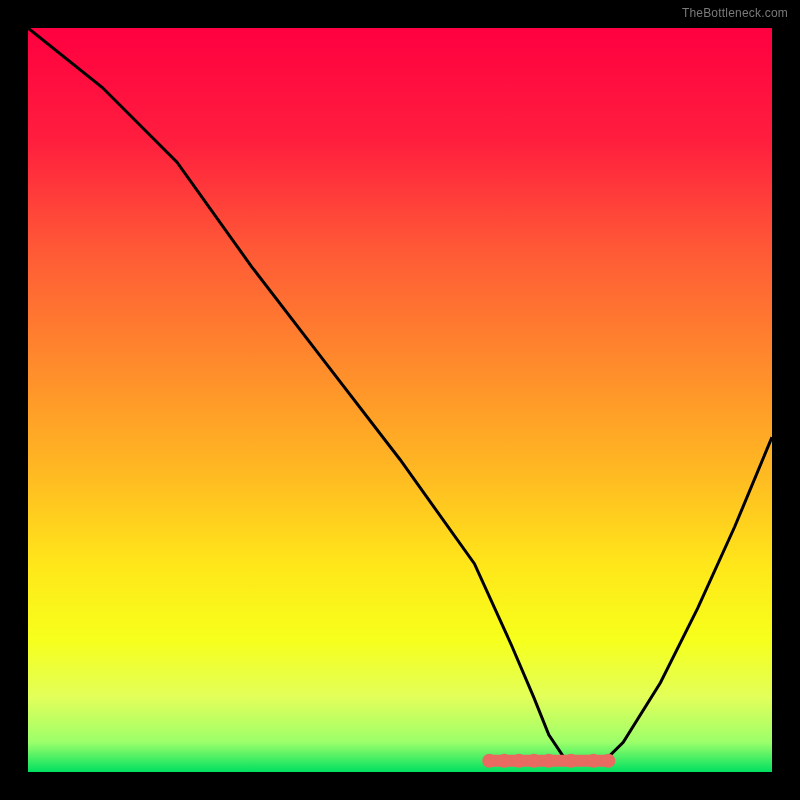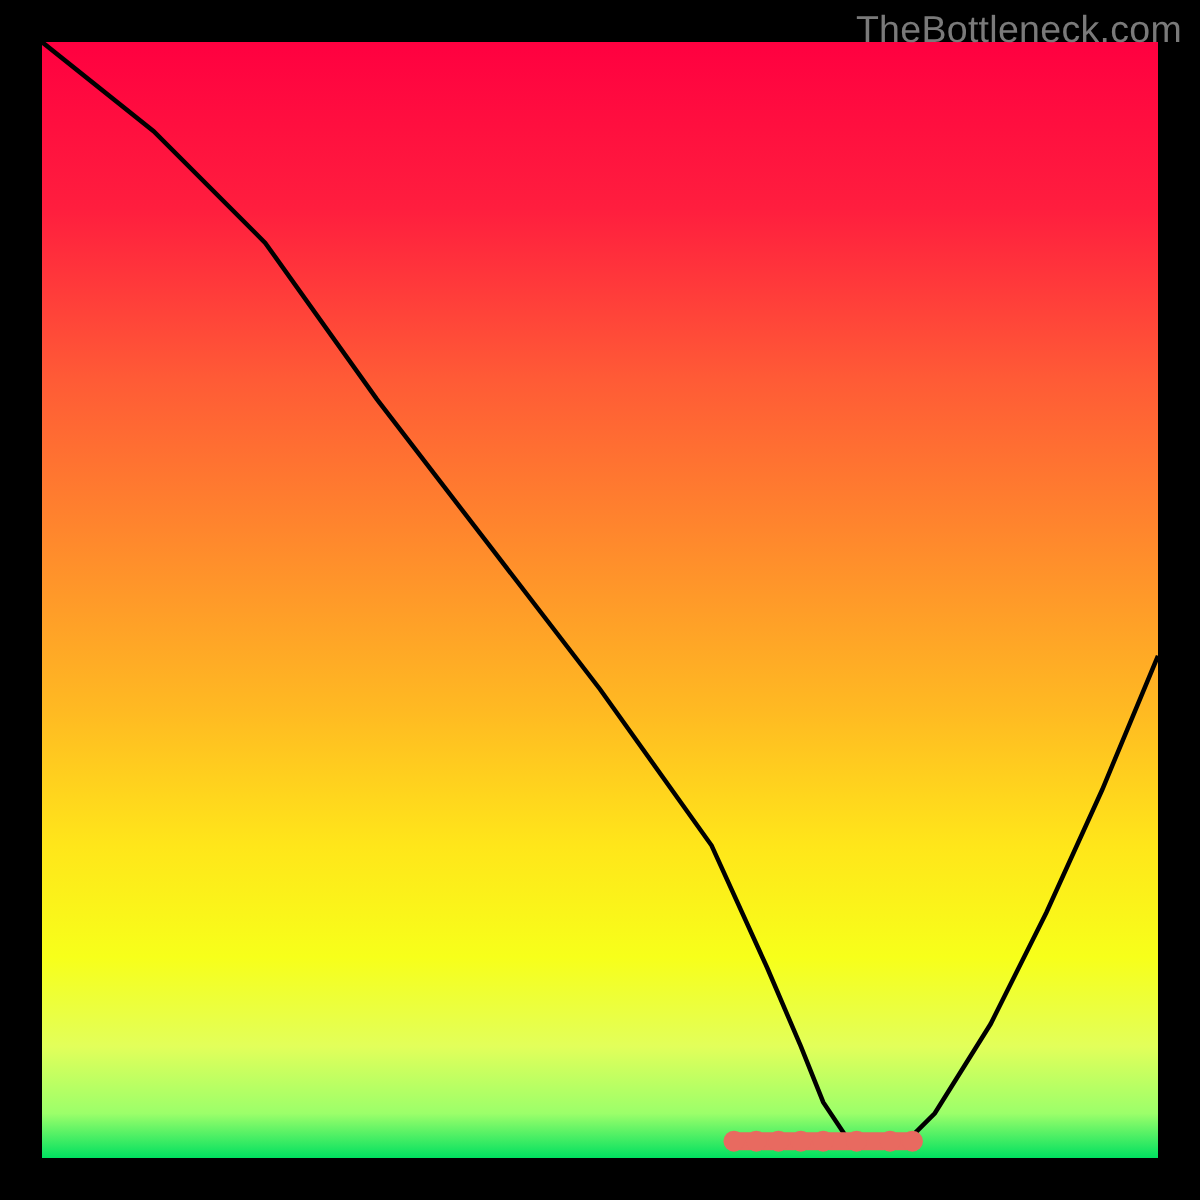--- a/index.html
+++ b/index.html
@@ -9,21 +9,21 @@
     height: 800px;
     background: #000000;
     position: relative;
     font-family: Arial, Helvetica, sans-serif;
   }
   .watermark {
     position: absolute;
     top: 6px;
     right: 12px;
     color: #7a7a7a;
-    font-size: 25px;
+    font-size: 12px;
     font-weight: 500;
     letter-spacing: 0.2px;
     z-index: 5;
   }
   .plot-area {
     position: absolute;
     left: 28px;
     top: 28px;
     width: 744px;
     height: 744px;

